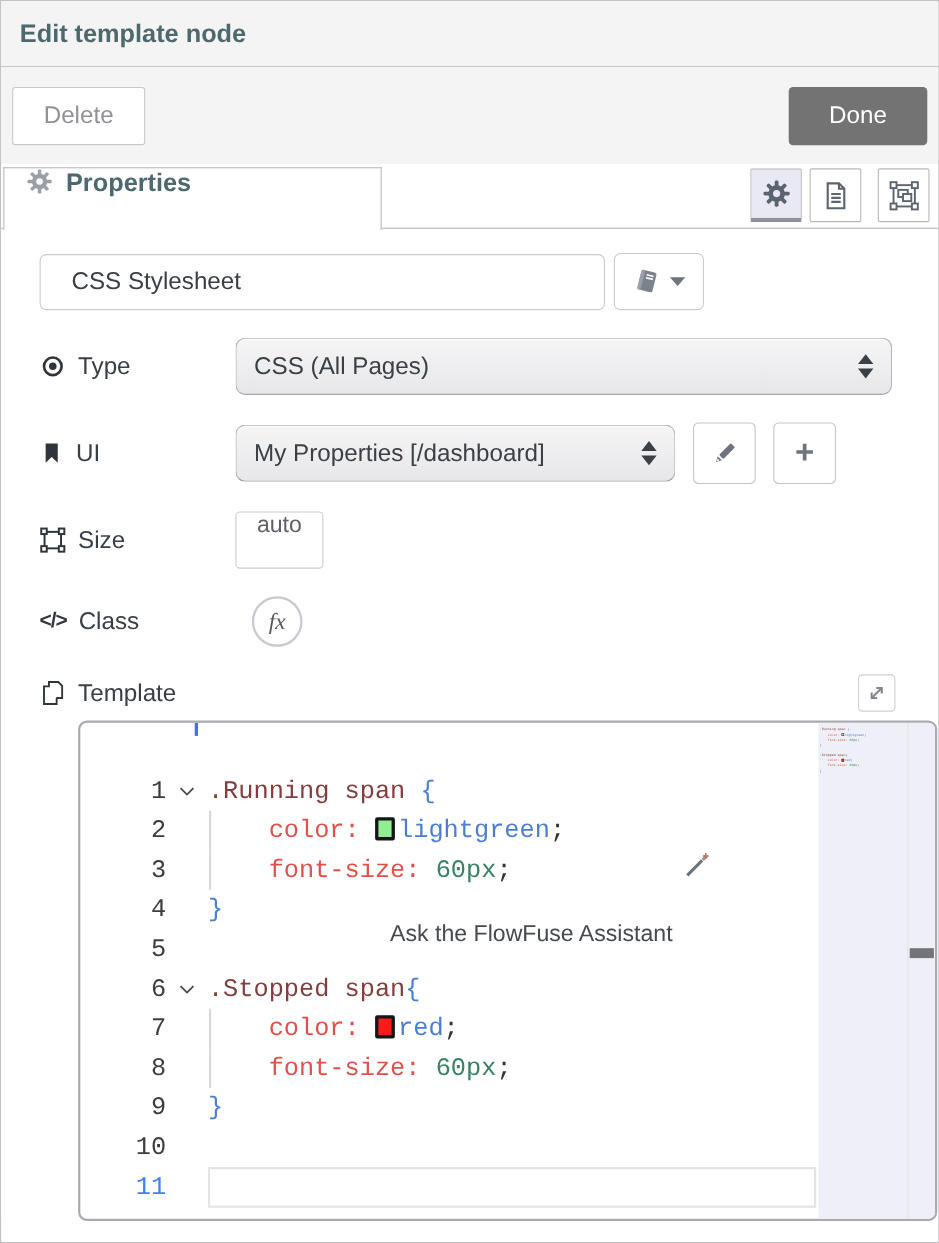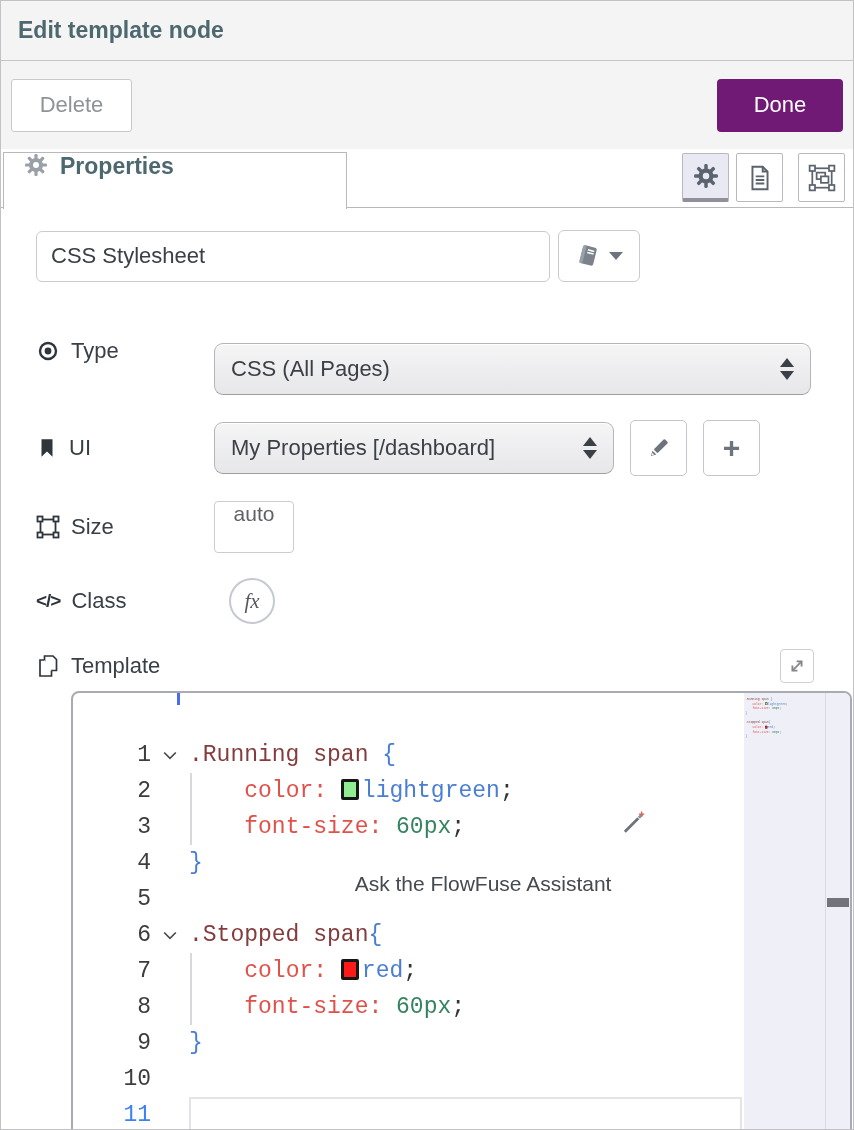--- a/index.html
+++ b/index.html
@@ -25,26 +25,26 @@
   .tab-label{font-size:23px;font-weight:bold;color:#4d686e;}
   .tab-btn{position:absolute;top:4px;width:47px;height:49px;border:1px solid #b9b9bd;background:#fff;border-radius:2px;display:flex;align-items:center;justify-content:center;cursor:pointer;}
   .tab-btn.active{background:#e8e9f2;border-color:#b9b9bd;border-bottom:4px solid #8f909b;}
   .tab-btn-gear{right:124px;}
   .tab-btn-doc{right:70px;}
   .tab-btn-appearance{right:8px;}
   
   .form{padding:22px 0 0 35px;background:#fff;}
   .row{display:flex;align-items:center;margin-bottom:25px;}
   .row-label{width:178px;display:flex;align-items:center;gap:11px;font-size:22px;color:#393f46;flex:none;}
-  .text-input{height:51px;border:1px solid #cbcbcf;border-radius:6px;font-family:"Liberation Sans",sans-serif;font-size:22px;color:#3b4046;padding:0 14px;outline:none;background:#fff;}
+  .text-input{height:51px;border:1px solid #cbcbcf;border-radius:6px;font-family:"Liberation Sans",sans-serif;font-size:22px;color:#3b4046;padding:0 28px;outline:none;background:#fff;}
   .text-input::placeholder{color:#b4b9c1;}
   .name-input{width:514px;}
   .lib-btn{width:82px;height:52px;margin-left:8px;border:1px solid #cbcbcf;border-radius:6px;background:#fff;display:flex;align-items:center;justify-content:center;gap:8px;cursor:pointer;}
   .nr-select{height:52px;background:linear-gradient(#f5f5f6,#e7e7ea);border:1px solid #b4b4ba;border-bottom-color:#9d9da4;border-radius:9px;display:flex;align-items:center;padding:0 16px;font-size:22px;color:#3b4046;cursor:pointer;box-shadow:inset 0 1px 0 #fff;}
-  .select-type{width:597px;margin-top:36px;}
+  .select-type{width:597px;}
   .select-ui{width:400px;}
   .sel-spacer{flex:1;}
   .sel-arrows{display:flex;flex-direction:column;gap:4px;align-items:center;}
   .tri-up{width:0;height:0;border-left:7px solid transparent;border-right:7px solid transparent;border-bottom:9px solid #3b4046;}
   .tri-down{width:0;height:0;border-left:7px solid transparent;border-right:7px solid transparent;border-top:9px solid #3b4046;}
   .caret-down{width:0;height:0;border-left:7px solid transparent;border-right:7px solid transparent;border-top:8px solid #6e747d;}
   .sq-btn{width:57px;height:56px;border:1px solid #c5c5ca;border-radius:5px;background:#fff;display:flex;align-items:center;justify-content:center;margin-left:16px;cursor:pointer;}
   .plus-glyph{font-size:30px;font-weight:bold;color:#6e747d;line-height:1;}
   .auto-btn{width:80px;height:52px;border:1px solid #ccccd0;border-radius:4px;background:#fff;font-size:21px;color:#5e6268;display:flex;align-items:flex-start;justify-content:center;cursor:pointer;}
   .class-input{width:546px;height:54px;border-radius:8px;}
@@ -78,21 +78,21 @@
 
 <div class="dialog">
 
   <div class="tray-header">
     <span class="tray-title">Edit template node</span>
   </div>
 
   <div class="button-bar">
     <button class="btn btn-delete">Delete</button>
     <div class="bar-spacer"></div>
-    <button class="btn btn-done" style="background: #701a75;">Done</button>
+    <button class="btn btn-done" style="background: #737373;">Done</button>
   </div>
 
   <div class="tab-row">
     <div class="tab-active">
       <span>
         <svg width="24" height="24" viewBox="0 0 24 24">
           <g fill="#9aa0a8">
             <rect x="10.4" y="1" width="3.2" height="22" rx="1.2"></rect>
             <rect x="10.4" y="1" width="3.2" height="22" rx="1.2" transform="rotate(45 12 12)"></rect>
             <rect x="10.4" y="1" width="3.2" height="22" rx="1.2" transform="rotate(90 12 12)"></rect>

